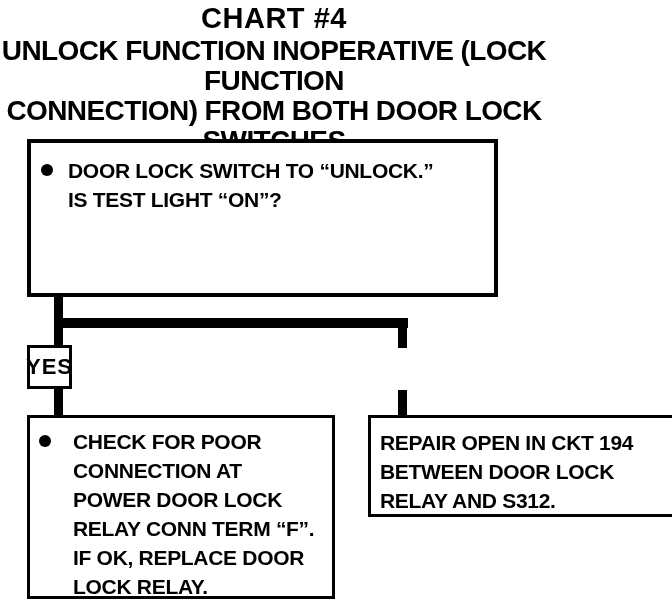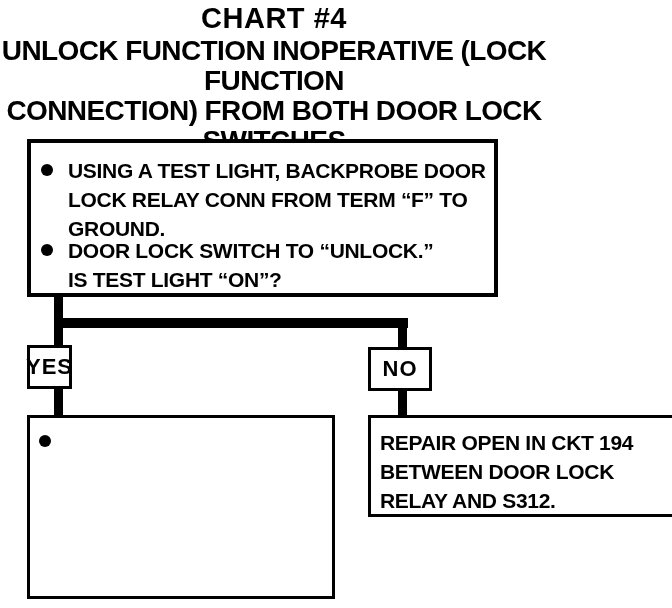--- a/index.html
+++ b/index.html
@@ -119,42 +119,39 @@
 
   <div class="conn conn-v1"></div>
   <div class="conn conn-h1"></div>
   <div class="conn conn-v2"></div>
   <div class="conn conn-v3"></div>
   <div class="conn conn-v4"></div>
 
   <div class="fc-box decision-box">
     <div class="bullet-item">
       <span class="bullet-dot"></span>
-      <span class="box-text">USING A TEST LIGHT, BACKPROBE DOOR
-LOCK RELAY CONN FROM TERM “F” TO
-GROUND.</span>
-    </div>
-    <div class="bullet-item">
-      <span class="bullet-dot"></span>
       <span class="box-text">DOOR LOCK SWITCH TO “UNLOCK.”
 IS TEST LIGHT “ON”?</span>
     </div>
   </div>
 
   <div class="fc-box label-box yes-box">
     <span>YES</span>
   </div>
 
-  <div class="fc-box label-box no-box">
-    <span>NO</span>
-  </div>
 
   <div class="fc-box yes-action-box">
     <div class="bullet-item">
       <span class="bullet-dot"></span>
+      <span class="box-text">CHECK FOR POOR
+CONNECTION AT
+POWER DOOR LOCK
+RELAY CONN TERM “F”.
+IF OK, REPLACE DOOR
+LOCK RELAY.</span>
     </div>
   </div>
 
   <div class="fc-box no-action-box">
     <span class="box-text">REPAIR OPEN IN CKT 194
 BETWEEN DOOR LOCK
 RELAY AND S312.</span>
   </div>
 
 </div>

